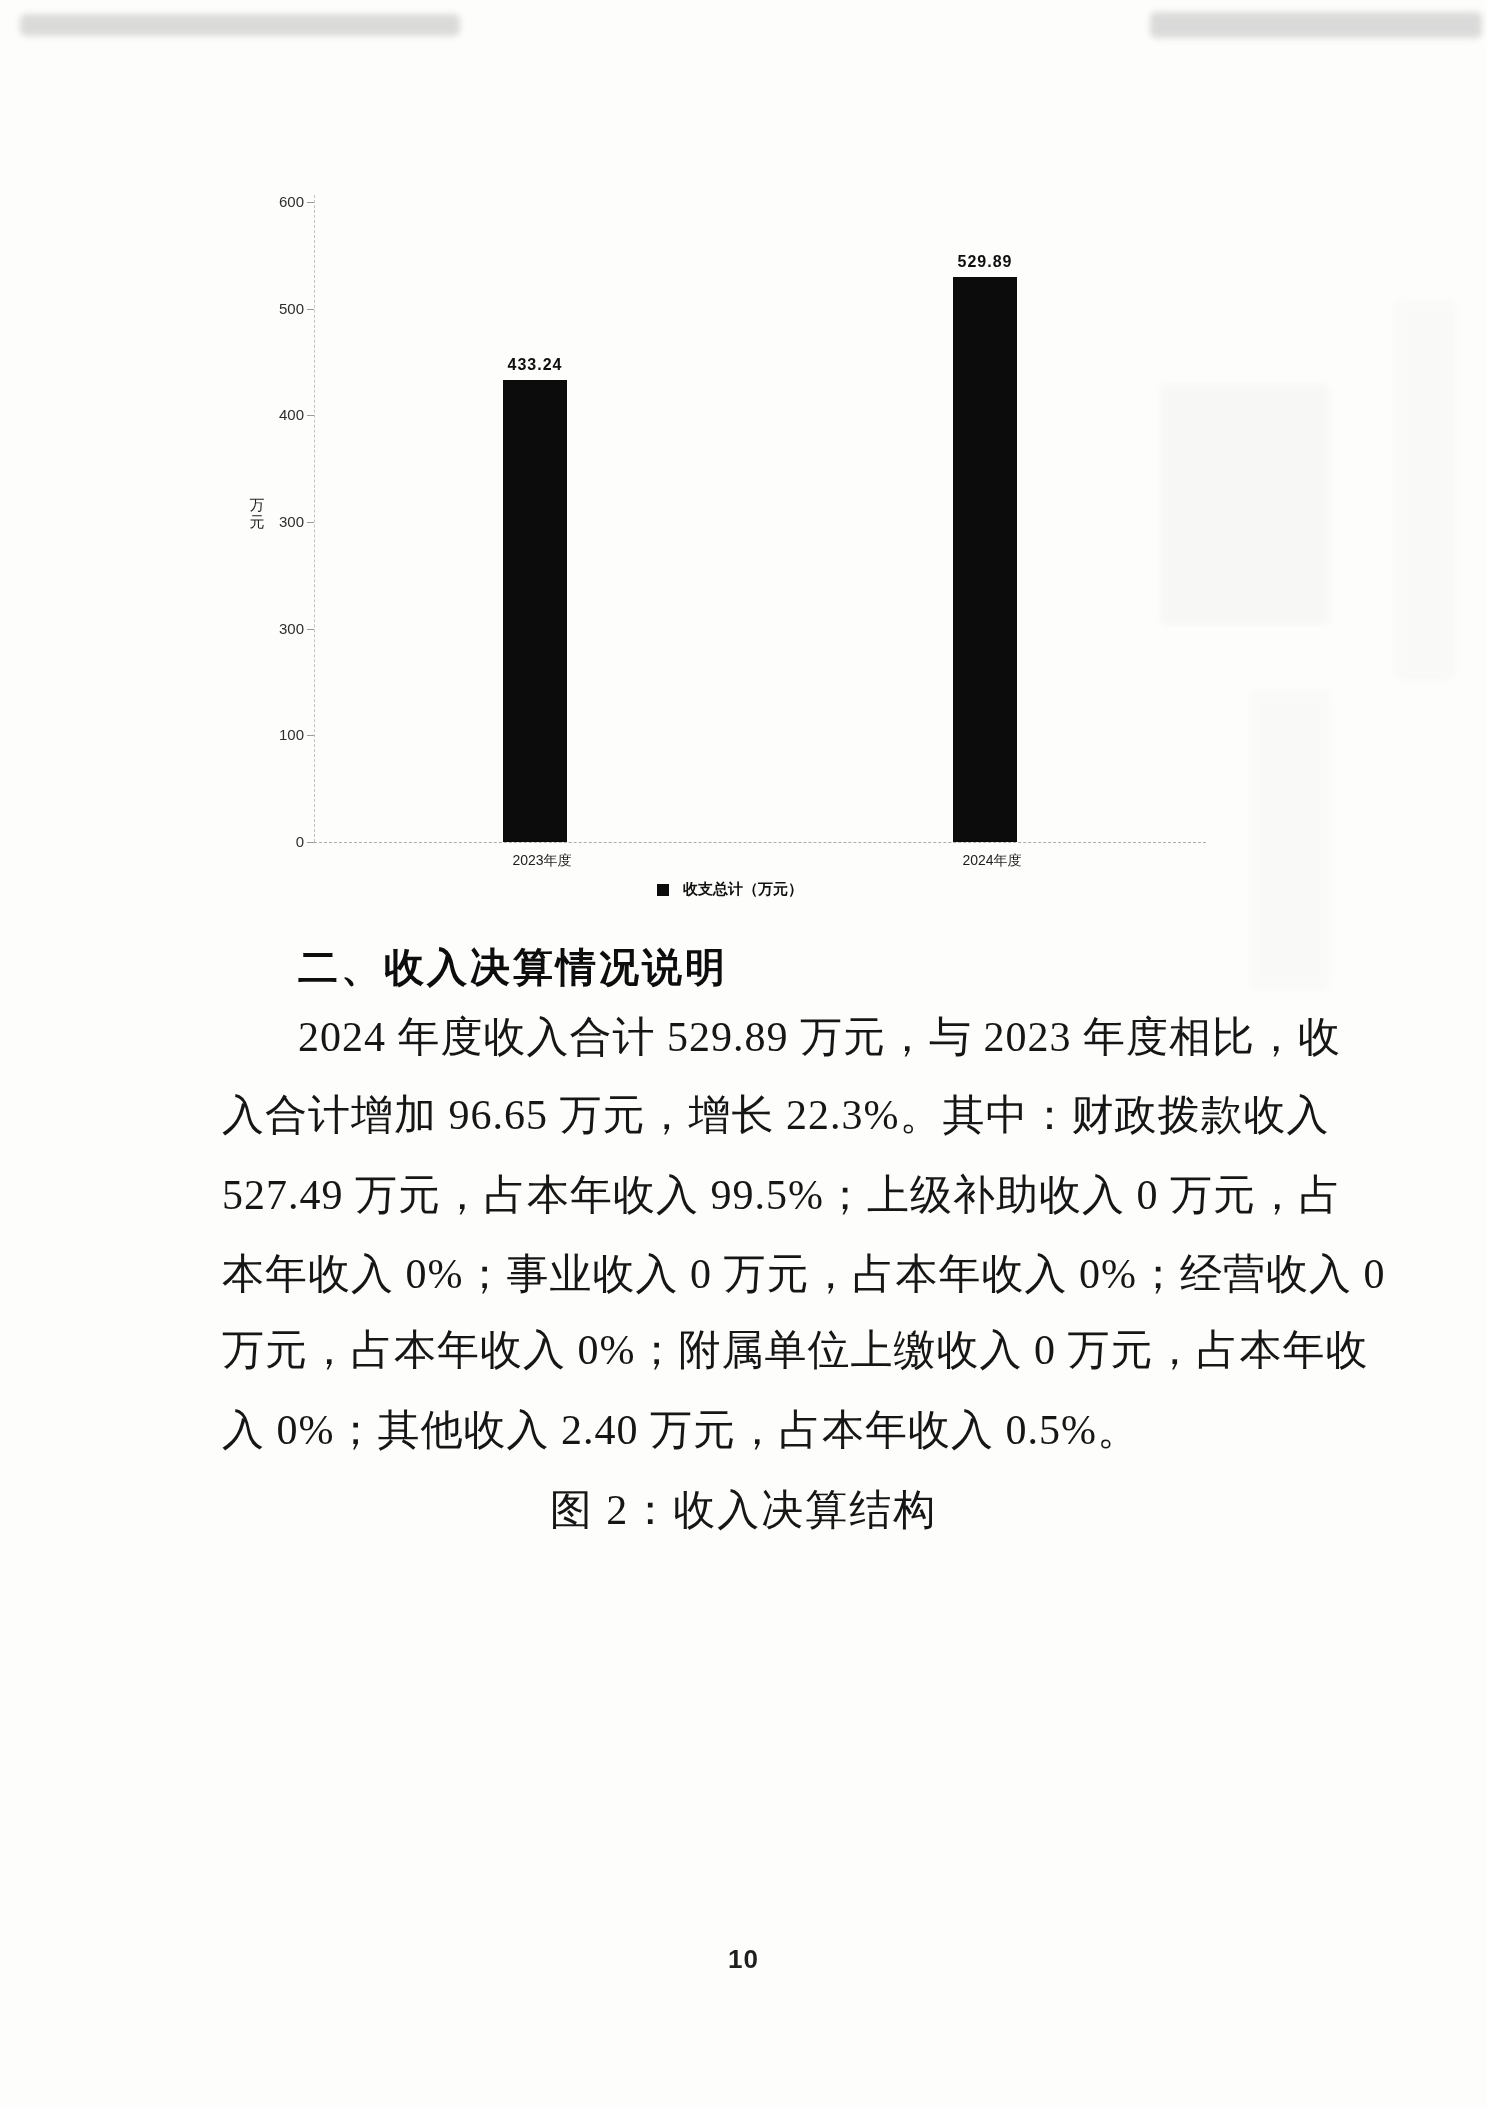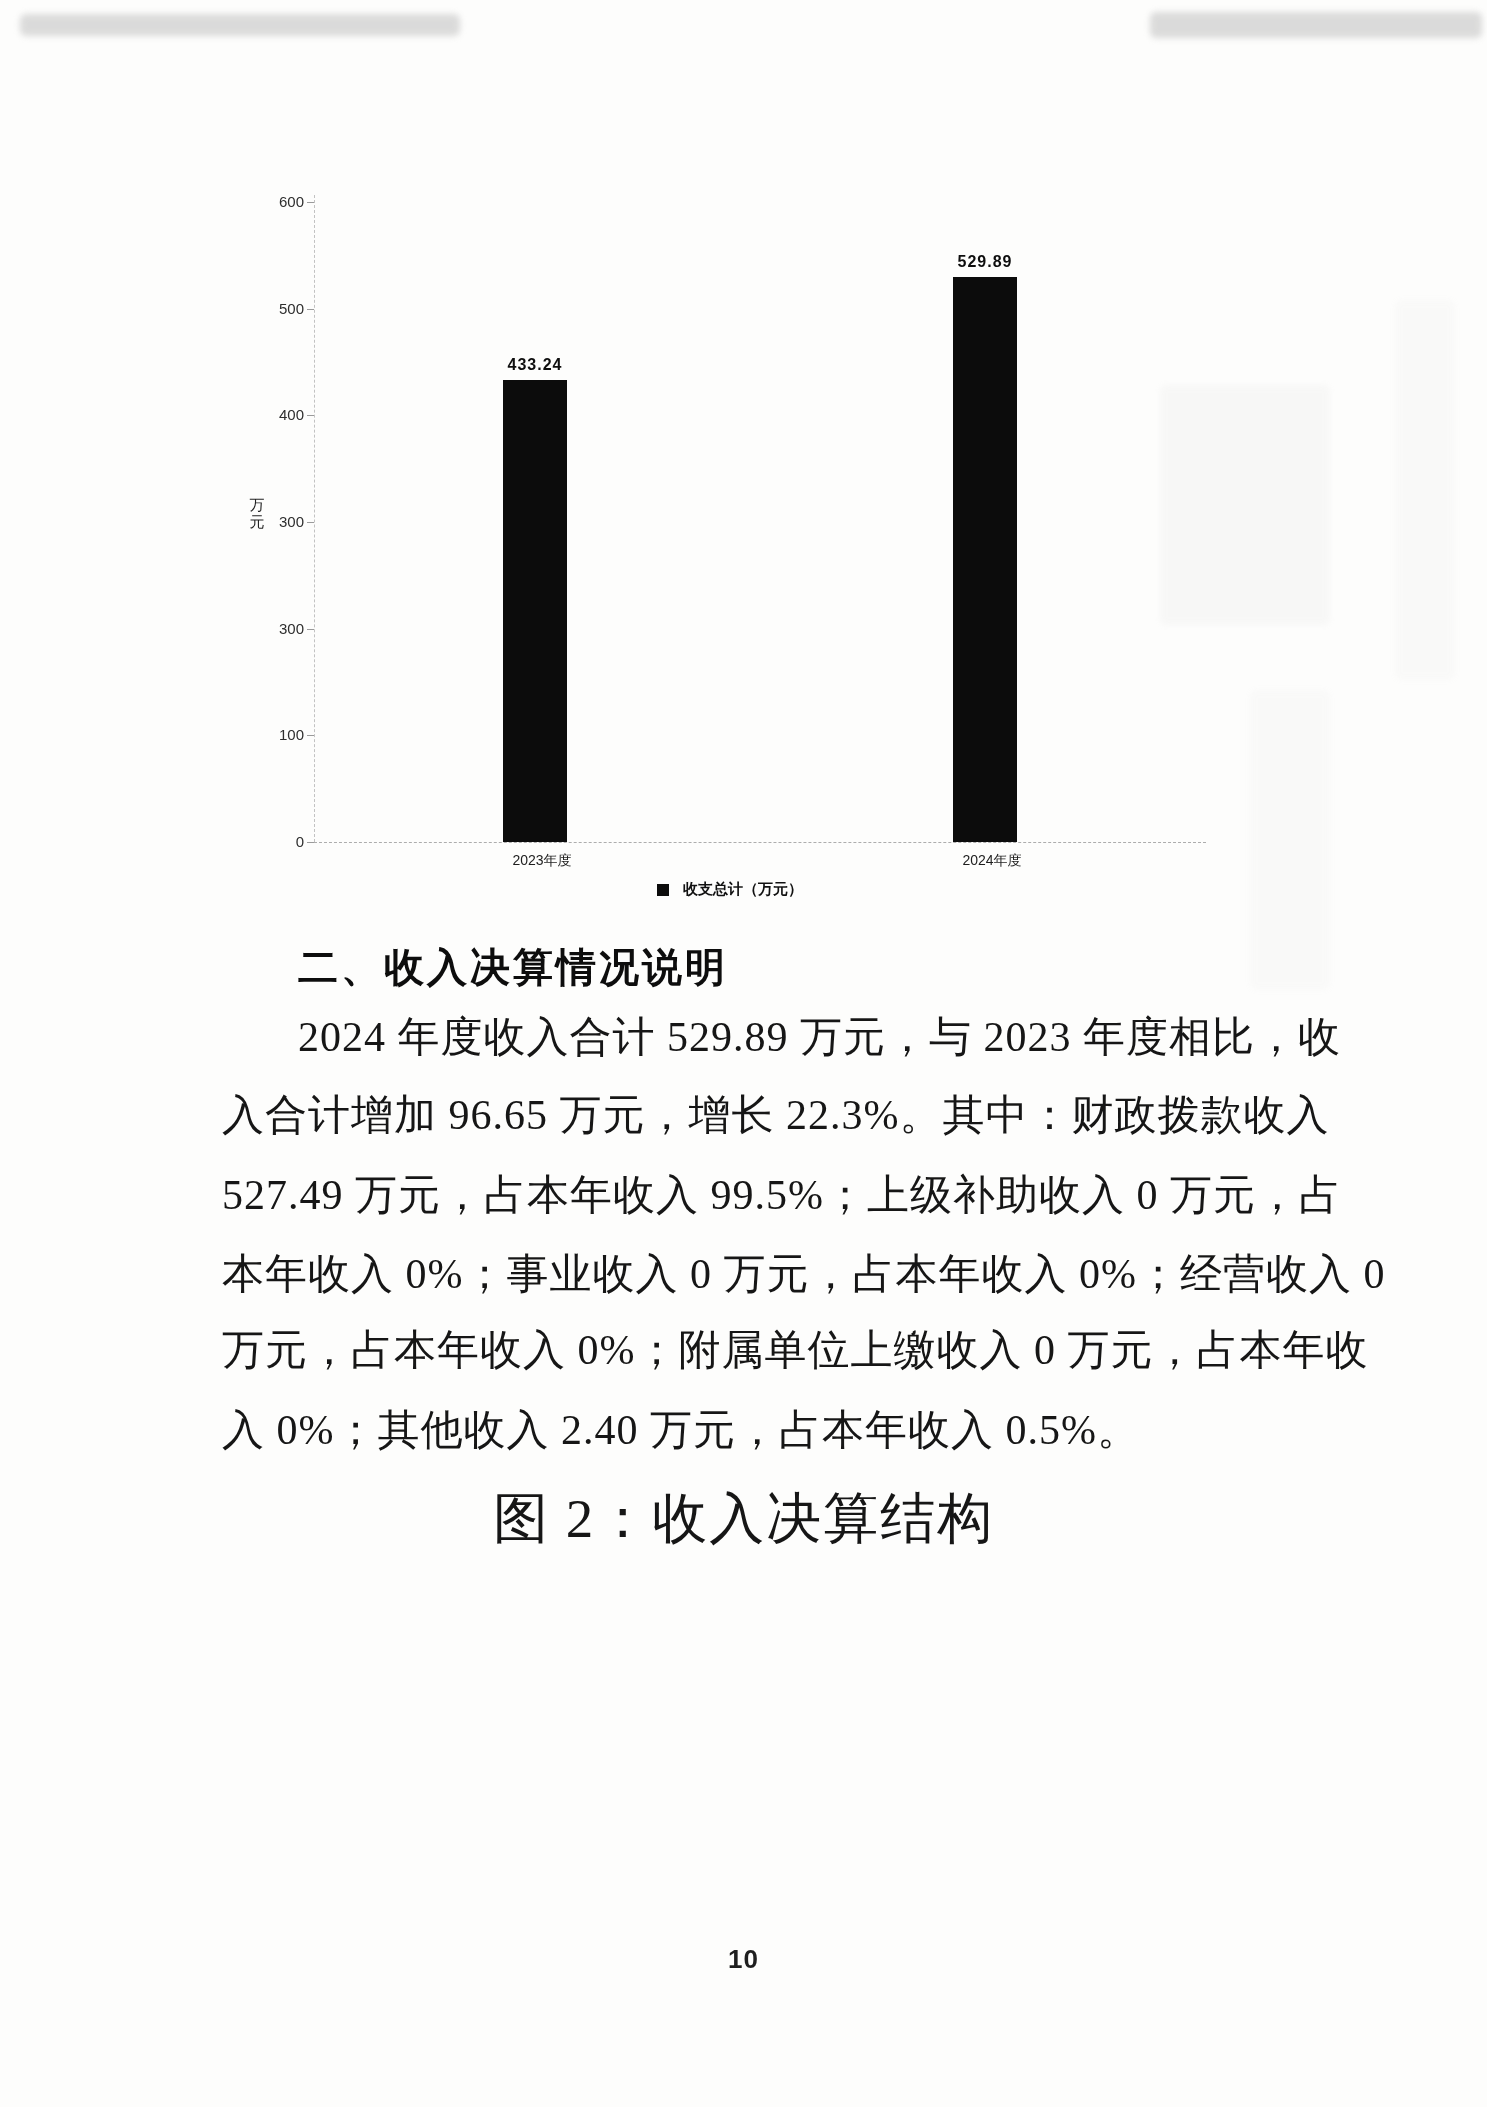--- a/index.html
+++ b/index.html
@@ -29,21 +29,21 @@
   .legend-swatch{width:12px;height:12px;background:#0c0c0c;flex:0 0 auto;}
   .legend-text{font:bold 15px "Liberation Sans", sans-serif;color:#111;}
   
   .heading{position:absolute;left:298px;top:940px;
     font-family:"Liberation Sans", sans-serif;font-weight:bold;
     font-size:40px;letter-spacing:3px;color:#0d0d0d;white-space:nowrap;}
   .bline{position:absolute;left:222px;width:1200px;font-size:42px;color:#161616;
     letter-spacing:1px;white-space:nowrap;}
   .bline.indent{padding-left:76px;}
   .caption{position:absolute;left:0;top:1482px;width:1487px;text-align:center;
-    font-size:55px;color:#161616;letter-spacing:2px;}
+    font-size:42px;color:#161616;letter-spacing:2px;}
   .pageno{position:absolute;left:0;top:1944px;width:1487px;text-align:center;
     font:bold 26px "Liberation Sans", sans-serif;color:#1f1f1f;letter-spacing:1px;}
 </style>
 </head>
 <body>
 
 <div class="smudge" style="left:20px;top:14px;width:440px;height:22px;opacity:.5;"></div>
 <div class="smudge" style="left:1150px;top:12px;width:332px;height:26px;opacity:.5;"></div>
 <div class="smudge" style="left:1160px;top:385px;width:170px;height:240px;opacity:.08;"></div>
 <div class="smudge" style="left:1250px;top:690px;width:80px;height:300px;opacity:.05;"></div>

